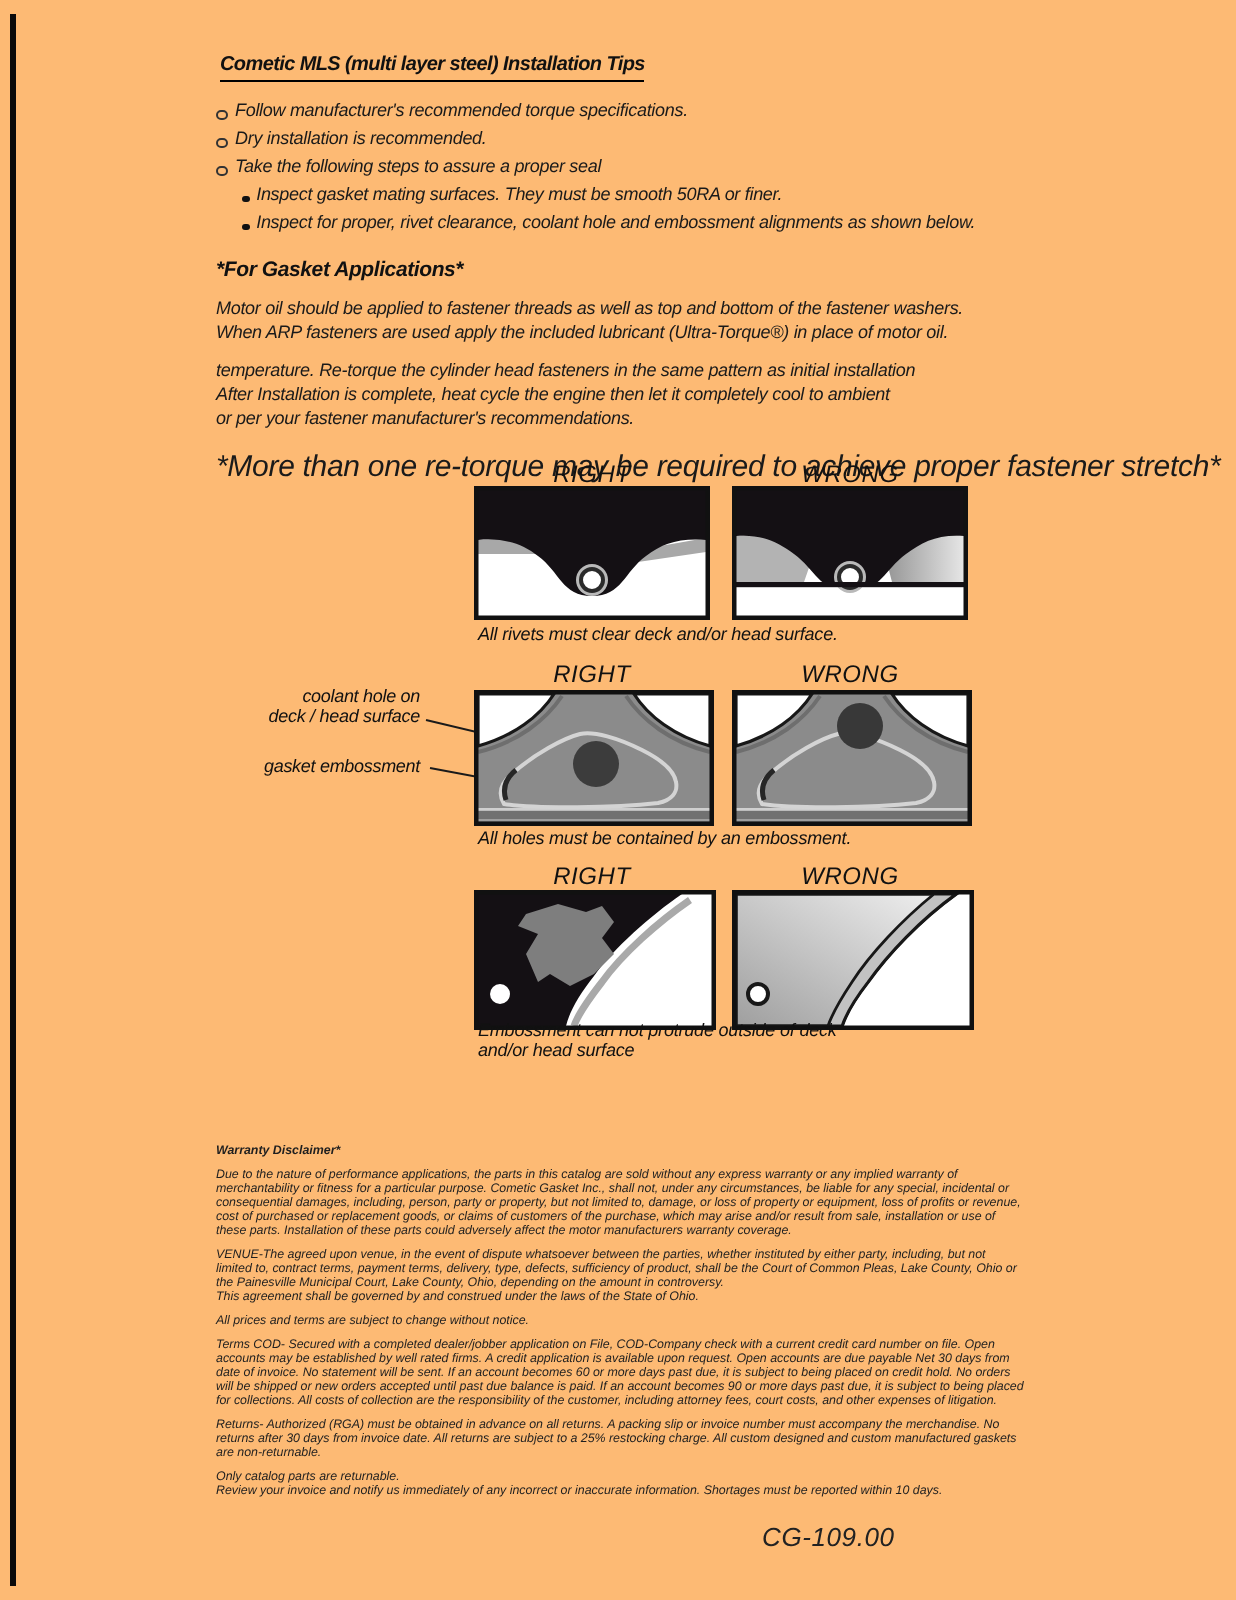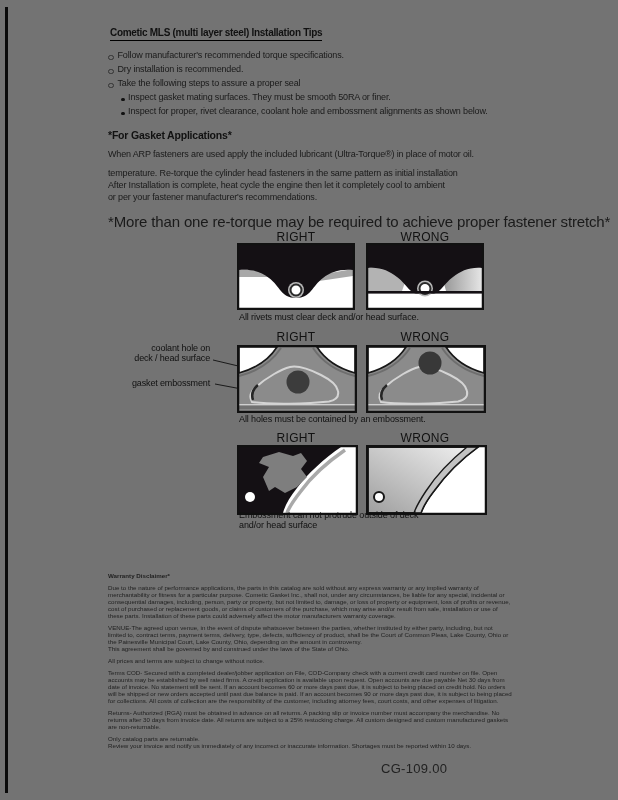--- a/index.html
+++ b/index.html
@@ -1,19 +1,19 @@
 <!DOCTYPE html>
 <html><head>
 <meta charset="utf-8">
 <style>
   html,body { margin:0; padding:0; background:#e8e8e8; }
   .page {
     position:relative; width:618px; height:800px; margin:0 auto;
-    background:#737373; overflow:hidden;
-    font-family:"Liberation Sans", sans-serif; color:#1a1a1a;
+    background:#fdba74; overflow:hidden;
+    font-family:"Liberation Sans", sans-serif; color:#1a1a1a;font-style:italic;
   }
   .edge-line { position:absolute; left:5px; top:7px; width:3px; height:786px; background:#0a0a0a; }
 
   
   .text-col { position:absolute; left:108px; top:22px; width:430px; }
   .title {
     display:inline-block; margin:0 0 0 2px; font-size:10px; font-weight:bold;
     letter-spacing:-0.3px; color:#111; border-bottom:1.6px solid #000; padding-bottom:2px;
     white-space:nowrap;
   }
@@ -70,20 +70,21 @@
       </div>
       <div class="brow sub">
         <span class="fbullet"></span>
         <span>Inspect for proper, rivet clearance, coolant hole and embossment alignments as shown below.</span>
       </div>
     </div>
 
     <div class="heading">*For Gasket Applications*</div>
 
     <div class="para">
+      <div>Motor oil should be applied to fastener threads as well as top and bottom of the fastener washers.</div>
       <div>When ARP fasteners are used apply the included lubricant (Ultra-Torque®) in place of motor oil.</div>
     </div>
 
     <div class="para">
       <div>temperature. Re-torque the cylinder head fasteners in the same pattern as initial installation</div>
       <div>After Installation is complete, heat cycle the engine then let it completely cool to ambient</div>
       <div>or per your fastener manufacturer's recommendations.</div>
     </div>
 
     <div class="note">*More than one re-torque may be required to achieve proper fastener stretch*</div>

